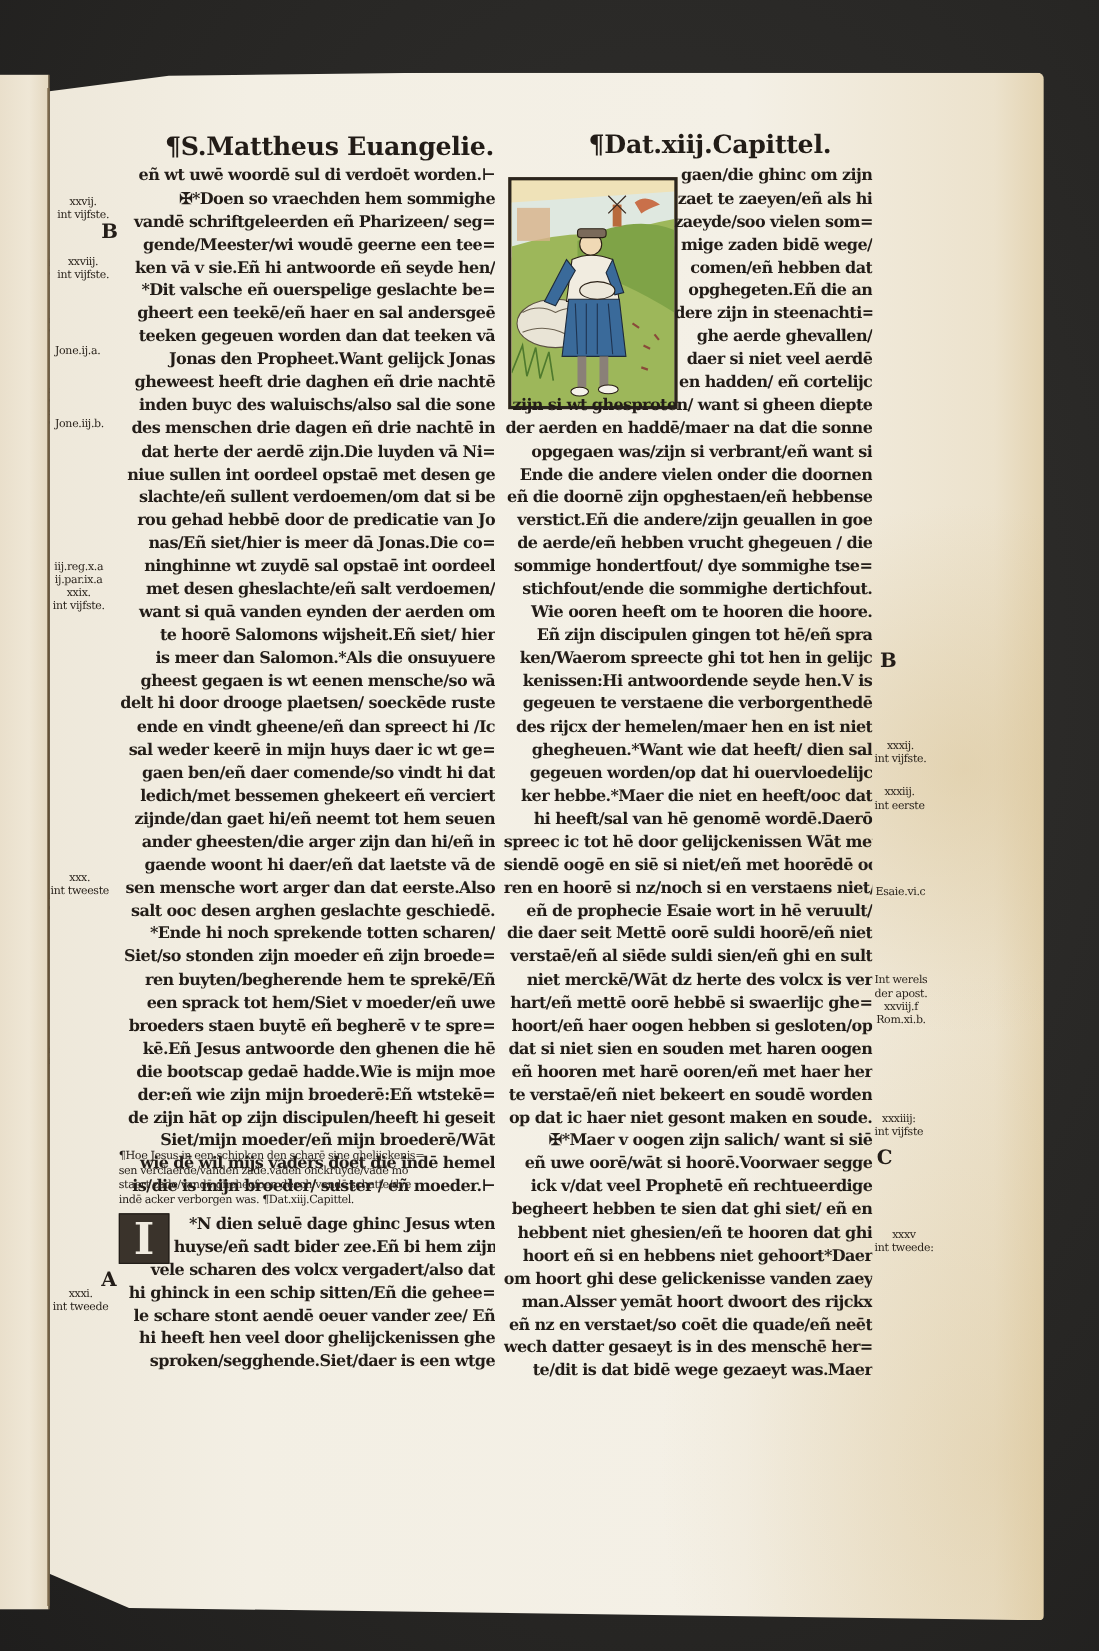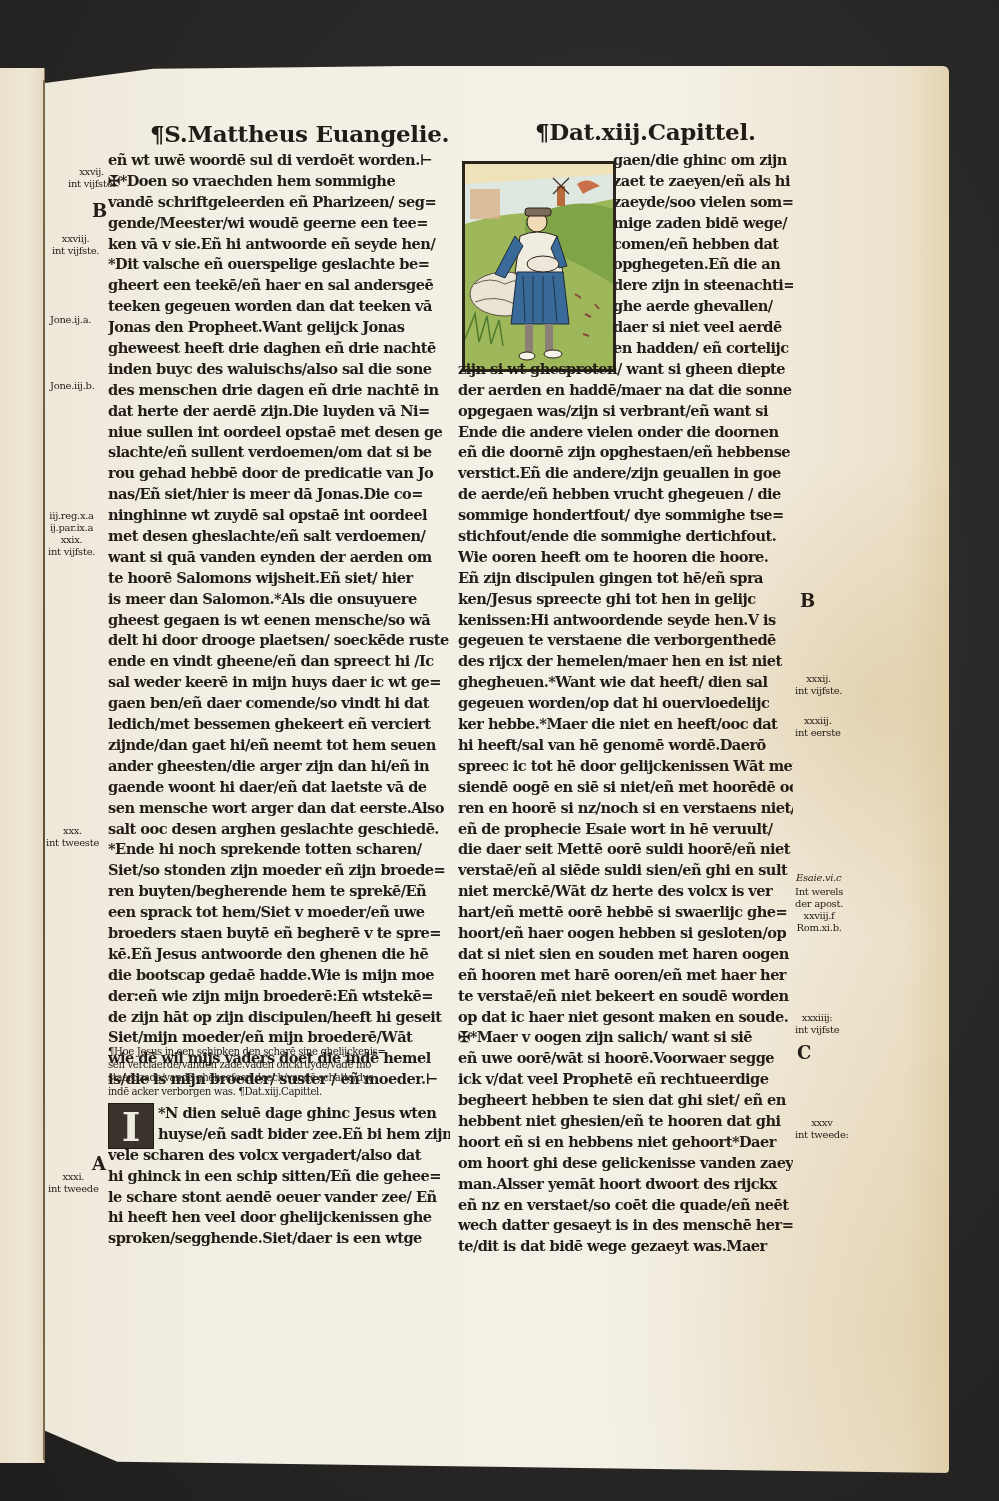--- a/index.html
+++ b/index.html
@@ -43,21 +43,21 @@
   }
   .head-right {
     position: absolute; left: 535px; top: 118px;
     font-family: "DejaVu Serif", serif; font-weight: bold; font-size: 23px;
     color: #221c17; letter-spacing: -0.3px;
   }
   .col {
     position: absolute;
     font-family: "DejaVu Serif", serif; font-weight: bold;
     color: #231d18; font-size: 14.6px; line-height: 20.9px;
-    letter-spacing: -0.55px; white-space: nowrap;
+    letter-spacing: -0.55px; white-space: nowrap; text-align: right;
   }
   .col .line { height: 20.9px; overflow: hidden; }
   .col-left { left: 108px; top: 150px; width: 342px; }
   .col-right { left: 458px; top: 150px; width: 335px; }
   .col-right .line.indent { padding-left: 155px; }
   .small-block {
     position: absolute; left: 108px; top: 1045px; width: 340px;
     font-family: "DejaVu Serif", serif; font-size: 10.2px; line-height: 13.2px;
     color: #231d18; white-space: nowrap; letter-spacing: -0.4px;
   }
@@ -219,21 +219,21 @@
     <div class="line">der aerden en haddē/maer na dat die sonne</div>
     <div class="line">opgegaen was/zijn si verbrant/eñ want si</div>
     <div class="line">Ende die andere vielen onder die doornen</div>
     <div class="line">eñ die doornē zijn opghestaen/eñ hebbense</div>
     <div class="line">verstict.Eñ die andere/zijn geuallen in goe</div>
     <div class="line">de aerde/eñ hebben vrucht ghegeuen / die</div>
     <div class="line">sommige hondertfout/ dye sommighe tse=</div>
     <div class="line">stichfout/ende die sommighe dertichfout.</div>
     <div class="line">Wie ooren heeft om te hooren die hoore.</div>
     <div class="line">  Eñ zijn discipulen gingen tot hē/eñ spra</div>
-    <div class="line">ken/Jesus spreecte ghi tot hen in gelijc</div>
+    <div class="line">ken/Waerom spreecte ghi tot hen in gelijc</div>
     <div class="line">kenissen:Hi antwoordende seyde hen.V is</div>
     <div class="line">gegeuen te verstaene die verborgenthedē</div>
     <div class="line">des rijcx der hemelen/maer hen en ist niet</div>
     <div class="line">ghegheuen.*Want wie dat heeft/ dien sal</div>
     <div class="line">gegeuen worden/op dat hi ouervloedelijc</div>
     <div class="line">ker hebbe.*Maer die niet en heeft/ooc dat</div>
     <div class="line">hi heeft/sal van hē genomē wordē.Daerō</div>
     <div class="line">spreec ic tot hē door gelijckenissen Wāt met</div>
     <div class="line">siendē oogē en siē si niet/eñ met hoorēdē oo</div>
     <div class="line">ren en hoorē si nz/noch si en verstaens niet/</div>
@@ -254,39 +254,39 @@
     <div class="line">hebbent niet ghesien/eñ te hooren dat ghi</div>
     <div class="line">hoort eñ si en hebbens niet gehoort*Daer</div>
     <div class="line">om hoort ghi dese gelickenisse vanden zaey</div>
     <div class="line">man.Alsser yemāt hoort dwoort des rijckx</div>
     <div class="line">eñ nz en verstaet/so coēt die quade/eñ neēt</div>
     <div class="line">wech datter gesaeyt is in des menschē her=</div>
     <div class="line">te/dit is dat bidē wege gezaeyt was.Maer</div>
   </div>
 
 <div id="marginNotes">
-    <div class="margin" style="left: 52px; top: 166px; margin-left: 16px;">xxvij.
+    <div class="margin" style="left: 52px; top: 178px;">xxvij.
 int vijfste.</div>
     <div class="margin" style="left: 52px; top: 233px;">xxviij.
 int vijfste.</div>
     <div class="margin" style="left: 50px; top: 314px;">Jone.ij.a.</div>
     <div class="margin" style="left: 50px; top: 380px;">Jone.iij.b.</div>
     <div class="margin" style="left: 48px; top: 510px;">iij.reg.x.a
 ij.par.ix.a
 xxix.
 int vijfste.</div>
-    <div class="margin" style="left: 46px; top: 793px; margin-top: 32px;">xxx.
+    <div class="margin" style="left: 46px; top: 793px;">xxx.
 int tweeste</div>
     <div class="margin" style="left: 48px; top: 1131px; margin-top: 40px;">xxxi.
 int tweede</div>
     <div class="margin" style="left: 795px; top: 673px;">xxxij.
 int vijfste.</div>
     <div class="margin" style="left: 795px; top: 715px;">xxxiij.
 int eerste</div>
-    <div class="margin" style="left: 796px; top: 872px; font-style: italic;">Esaie.vi.c</div>
+    <div class="margin" style="left: 796px; top: 806px;">Esaie.vi.c</div>
     <div class="margin" style="left: 795px; top: 886px;">Int werels
 der apost.
 xxviij.f
 Rom.xi.b.</div>
     <div class="margin" style="left: 795px; top: 1012px;">xxxiiij:
 int vijfste</div>
     <div class="margin" style="left: 795px; top: 1117px;">xxxv
 int tweede:</div>
     <div class="side-glyph" style="left: 92px; top: 200px; font-size: 18px;">B</div>
     <div class="side-glyph" style="left: 92px; top: 1153px; font-size: 18px;">A</div>

